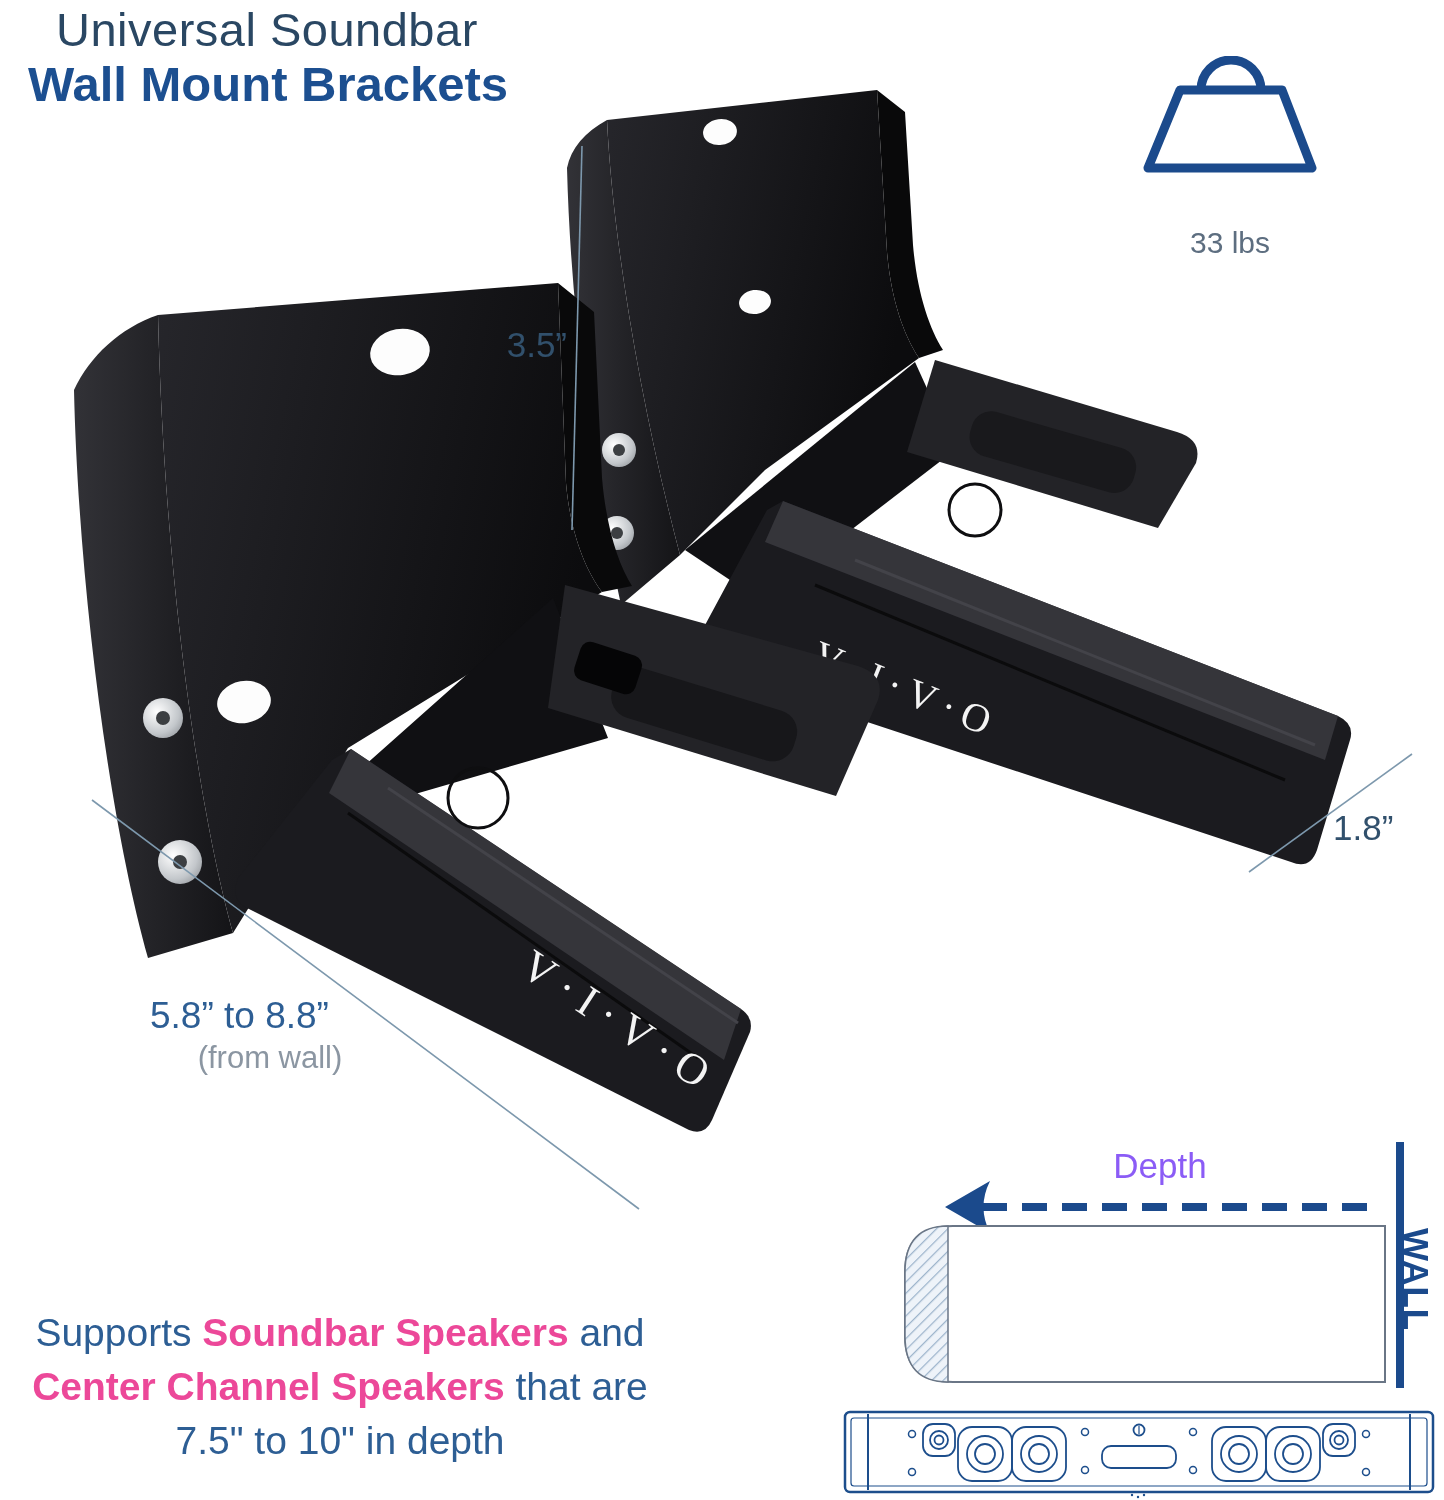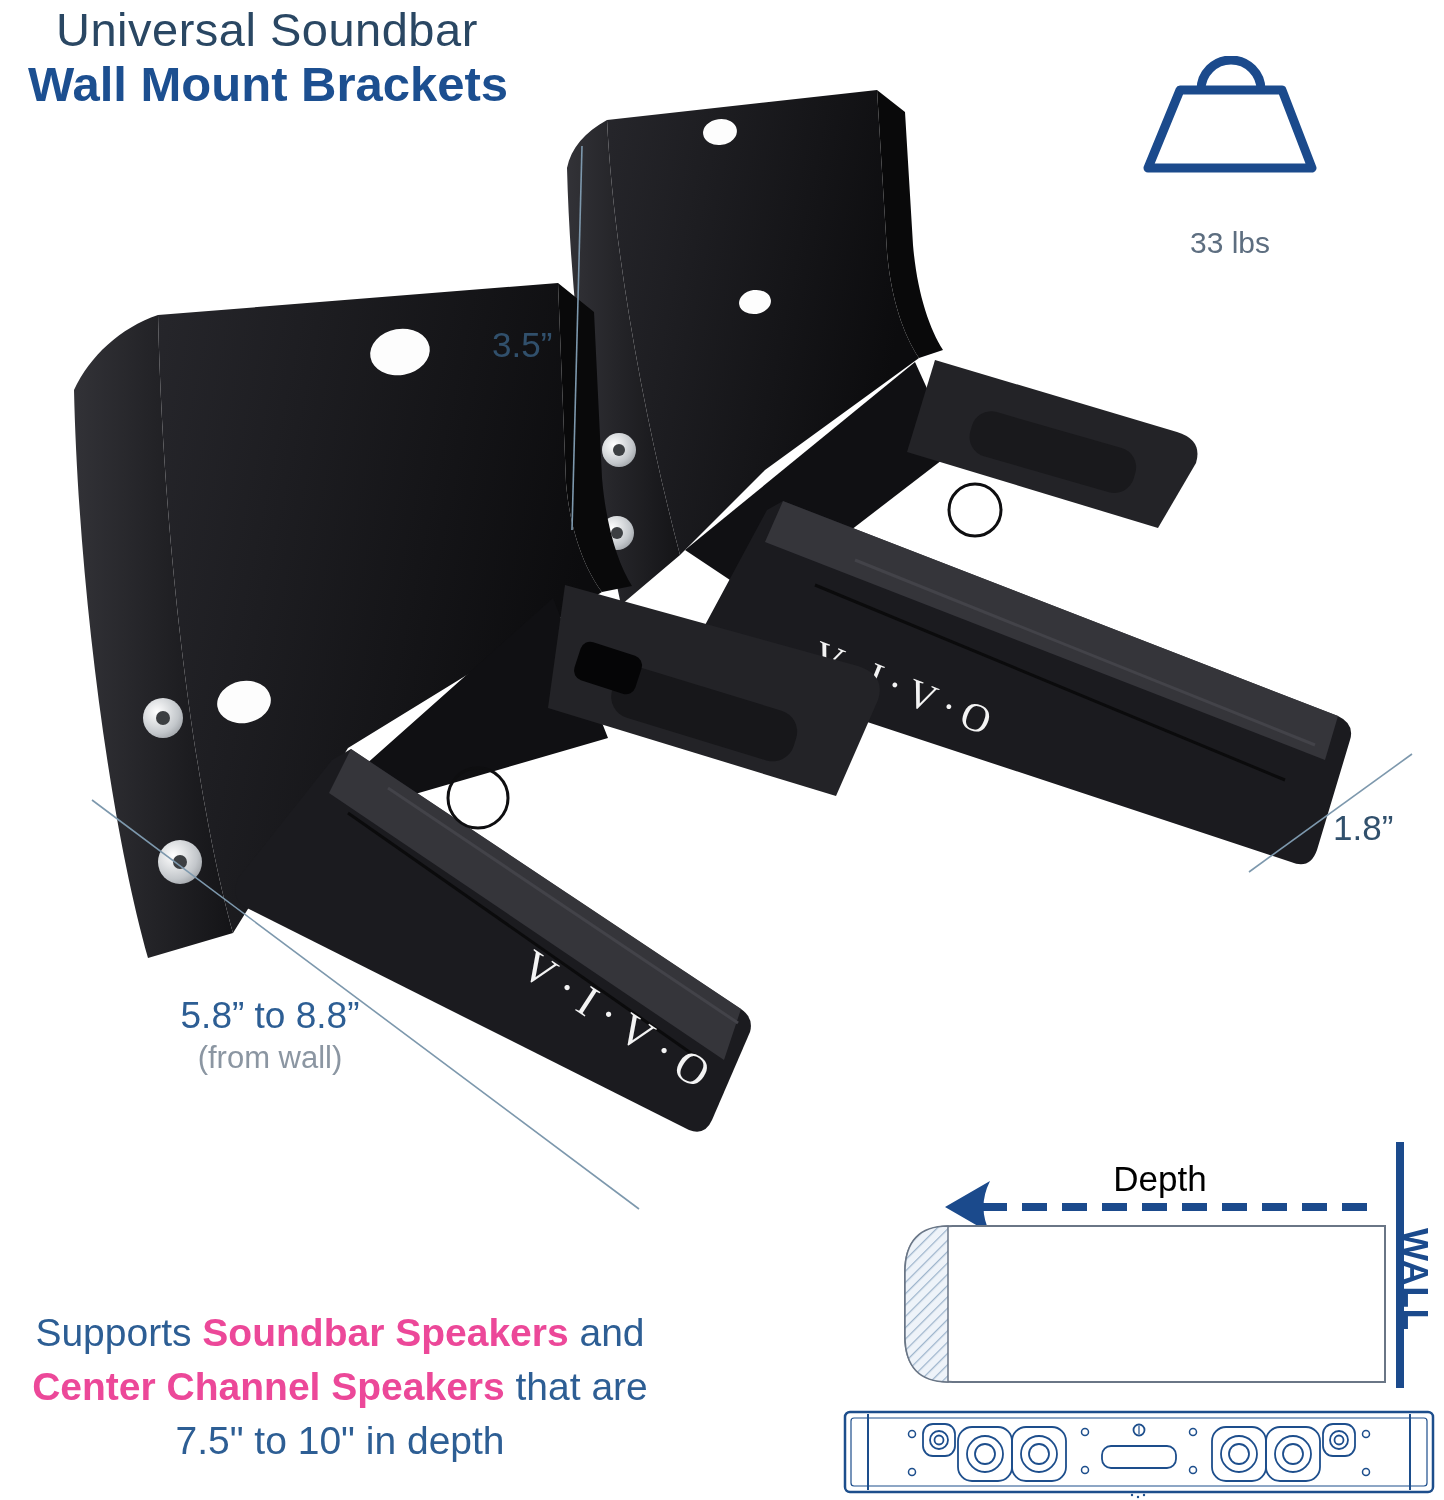--- a/index.html
+++ b/index.html
@@ -4,27 +4,27 @@
 <style>
   html,body{margin:0;padding:0;background:#ffffff;}
   .canvas{position:relative;width:1444px;height:1500px;background:#fff;overflow:hidden;
           font-family:"Liberation Sans", sans-serif;}
   .abs{position:absolute;}
   .title1{left:28px;top:2px;font-size:47px;font-weight:400;color:#2a4763;letter-spacing:.5px;margin-left:28px;}
   .title2{left:28px;top:56px;font-size:49px;font-weight:700;color:#1c4f90;}
   .wcap-label{left:1075px;top:184px;width:310px;text-align:center;font-size:32px;font-weight:700;color:#1b4a8c;}
   .wcap-value{left:1075px;top:226px;width:310px;text-align:center;font-size:30px;color:#5d6e80;}
   .dim{font-size:35px;color:#31506c;}
-  .dim-h{left:492px;top:325px;width:75px;text-align:left;}
+  .dim-h{left:492px;top:325px;width:75px;text-align:right;}
   .dim-w{left:1333px;top:808px;width:90px;}
-  .dim-d{left:150px;top:995px;width:240px;text-align:center;font-size:37px;color:#2d5e94;}
+  .dim-d{left:150px;top:995px;width:240px;font-size:37px;color:#2d5e94;}
   .dim-d-note{left:150px;top:1040px;width:240px;text-align:center;font-size:31px;color:#8b96a2;}
   .note{left:15px;top:1306px;width:650px;text-align:center;font-size:39px;line-height:54px;color:#2d5e94;}
   .note b{color:#ec4899;font-weight:700;}
-  .depth-label{left:1080px;top:1146px;width:160px;text-align:center;font-size:35px;color:#000000;margin-top:13px;}
+  .depth-label{left:1080px;top:1146px;width:160px;text-align:center;font-size:35px;color:#8b5cf6;}
   .wall-label{left:1368px;top:1252px;width:92px;height:44px;transform:rotate(90deg);transform-origin:center;
               font-size:35px;font-weight:700;color:#1b4a8c;text-align:center;letter-spacing:1px;}
   svg{display:block;}
   .vivo-text{font-family:"Liberation Serif", serif;fill:#f4f4f4;}
 </style>
 </head>
 <body>
 
 <div class="canvas">
 

